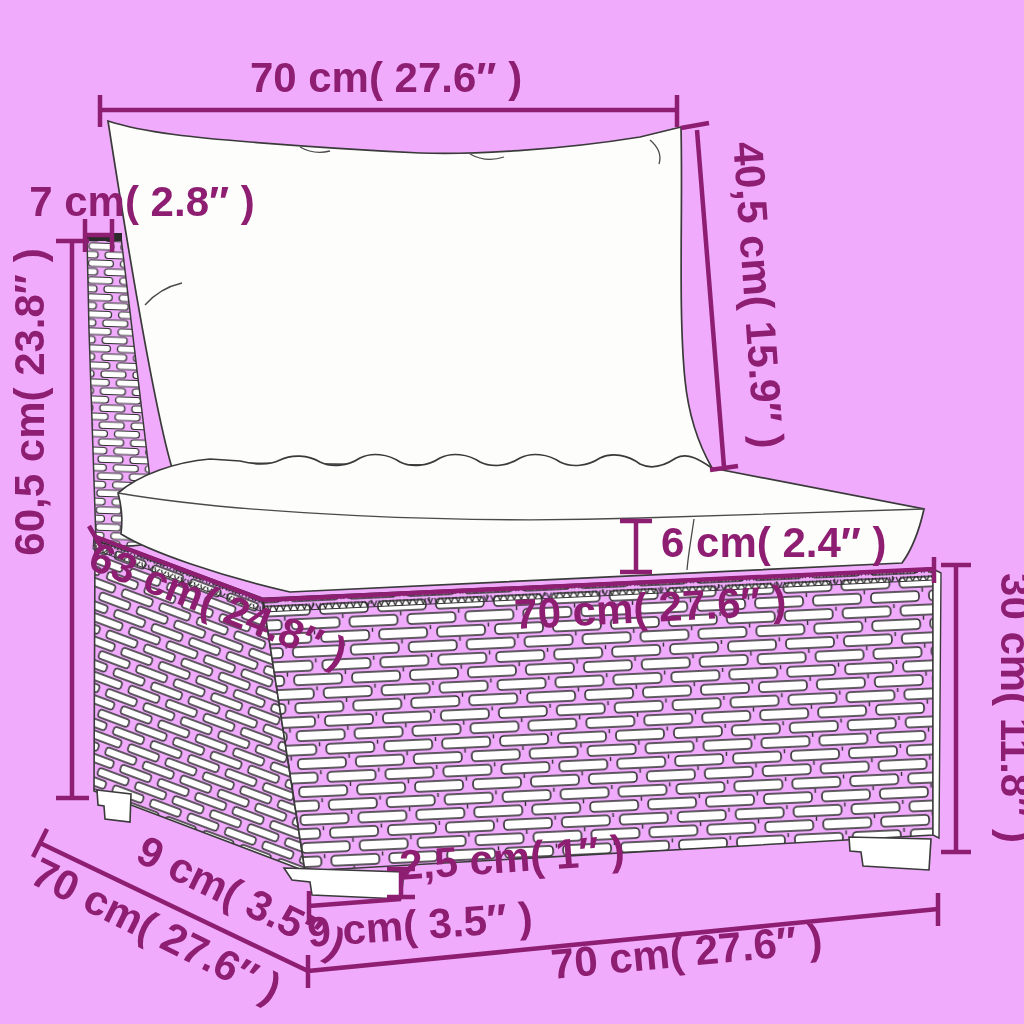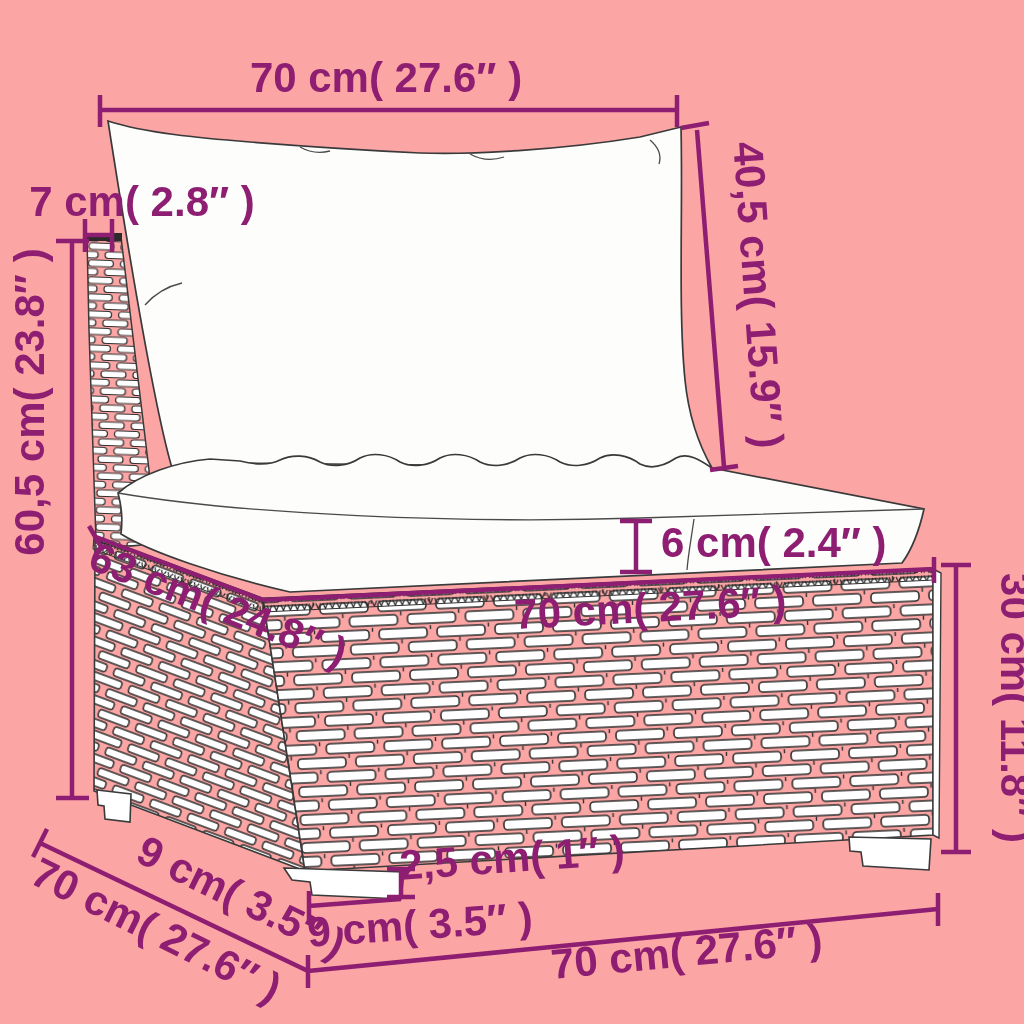--- a/index.html
+++ b/index.html
@@ -1,16 +1,16 @@
 <!DOCTYPE html>
 <html><head>
 <meta charset="utf-8">
 <style>
   html,body{margin:0;padding:0;background:#ffffff;}
-  .stage{position:relative;width:1024px;height:1024px;background:#fca5a5;overflow:hidden;text-align:center;}
+  .stage{position:relative;width:1024px;height:1024px;background:#f0abfc;overflow:hidden;text-align:center;}
   svg{display:block;}
   .dim-text{font-family:"Liberation Sans","DejaVu Sans",sans-serif;font-weight:bold;font-size:42px;fill:#8e1e72;}
   .dim-stroke{stroke:#8e1e72;stroke-width:4.5;fill:none;stroke-linecap:butt;}
   .crease{stroke:#4a4a4a;stroke-width:1.3;fill:none;}
 </style>
 </head>
 <body>
 
 <div class="stage">
 <svg width="1024" height="1024" viewBox="0 0 1024 1024">

